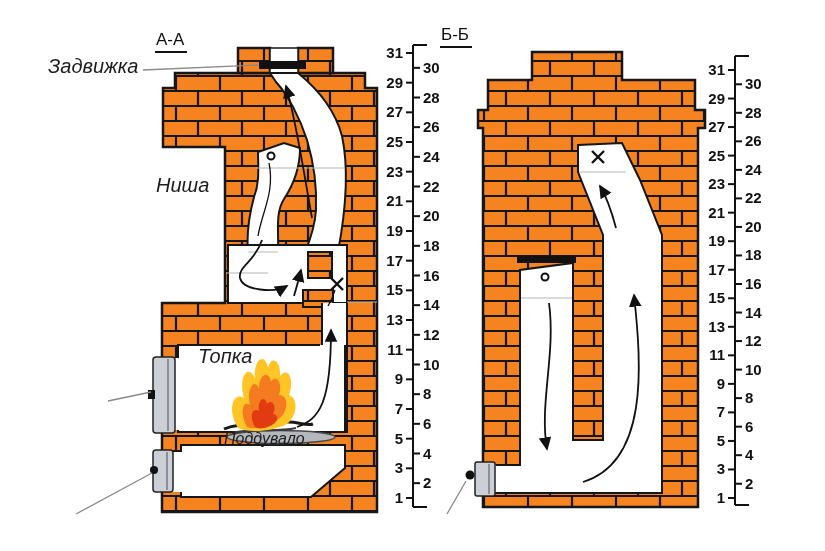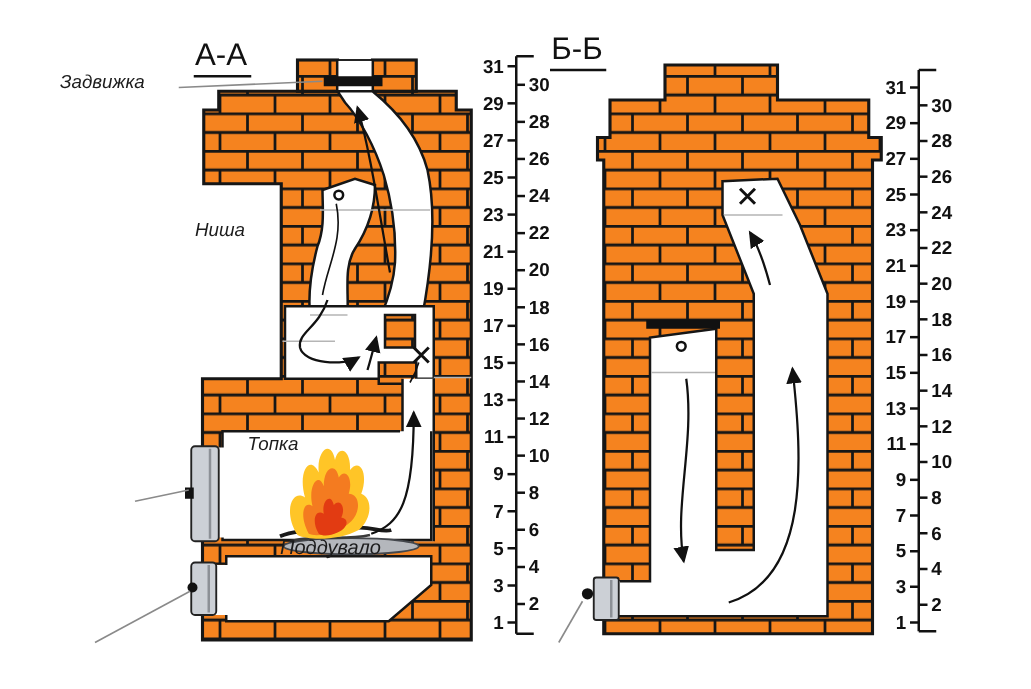--- a/index.html
+++ b/index.html
@@ -1,20 +1,20 @@
 <!DOCTYPE html>
 <html><head>
 <meta charset="utf-8">
 <style>
   html,body{margin:0;padding:0;background:#fff;}
   #canvas{position:relative;width:825px;height:551px;background:#ffffff;overflow:hidden;
           font-family:"Liberation Sans",sans-serif;}
   #draw{position:absolute;left:0;top:0;}
-  .lbl{position:absolute;font-style:italic;color:#1c1c1c;font-size:15px;line-height:20px;white-space:nowrap;}
-  .ttl{position:absolute;font-style:normal;font-size:25px;color:#111;border-bottom:2.5px solid #111;
+  .lbl{position:absolute;font-style:italic;color:#1c1c1c;font-size:20px;line-height:20px;white-space:nowrap;}
+  .ttl{position:absolute;font-style:normal;font-size:17px;color:#111;border-bottom:2.5px solid #111;
        padding:0 3px 1px 1px;white-space:nowrap;}
   .r{ text-align:right;}
 </style>
 </head>
 <body>
 
 <div id="canvas">
 
 <svg id="draw" width="825" height="551" viewBox="0 0 825 551">
   <defs>

